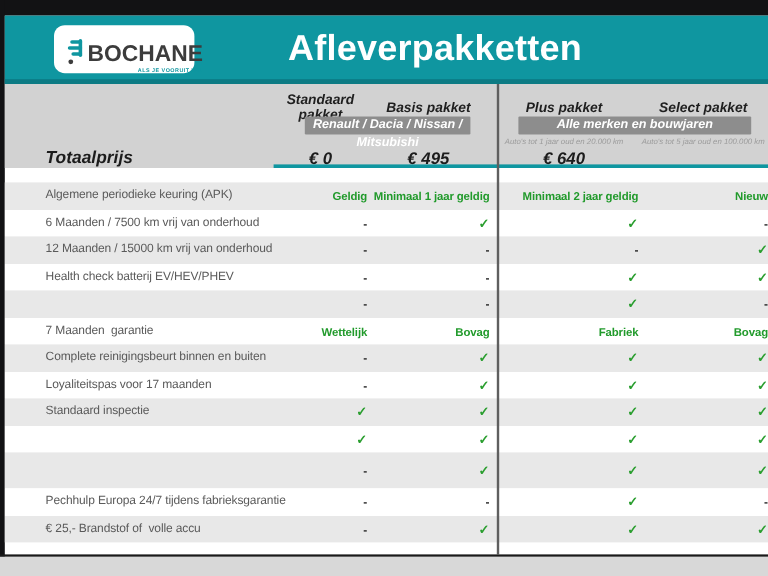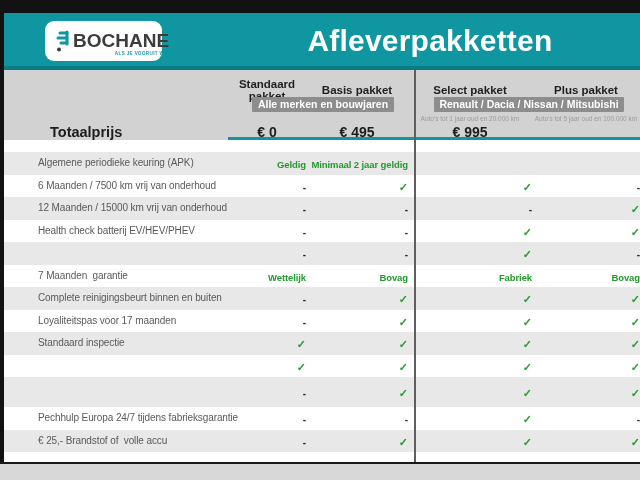--- a/index.html
+++ b/index.html
@@ -8,42 +8,42 @@
 
   .top-bar   { position:absolute; left:0; top:0; width:640px; height:13px; background:#121214; }
   .left-bar  { position:absolute; left:0; top:0; width:4px; height:464px; background:#121214; }
   .bottom-line{ position:absolute; left:0; top:462px; width:640px; height:2px; background:#1a1a1a; }
   .footer-area{ position:absolute; left:0; top:464px; width:640px; height:16px; background:#d8d8d8; }
 
   .teal-band { position:absolute; left:4px; top:13px; width:636px; height:57px;
                background:#0f96a0; border-bottom:4px solid #0c7b84; }
 
   .logo-card { position:absolute; left:45px; top:21px; width:117px; height:40px;
-               background:#ffffff; border-radius:9px; display:flex; align-items:center; padding:4px 8px 0 9px; }
+               background:#ffffff; border-radius:9px; display:flex; align-items:flex-end; padding:4px 8px 0 9px; }
   .logo-icon { flex:0 0 auto; margin-right:4px; margin-top:2px; }
   .logo-text-wrap { display:flex; flex-direction:column; align-items:flex-end; }
   .logo-name { font-size:19px; font-weight:700; color:#3c3c3c; letter-spacing:0px; line-height:1; }
   .logo-tagline { font-size:4.5px; font-weight:700; color:#0f96a0; letter-spacing:0.4px; margin-top:1px; }
 
-  .title { position:absolute; left:240px; top:24px; width:380px; text-align:center;
+  .title { position:absolute; left:240px; top:24px; width:380px; text-align:left;
            font-size:30px; font-weight:700; color:#ffffff; letter-spacing:0.2px; }
 
-  .gray-band { position:absolute; left:4px; top:70px; width:636px; height:70px; background:#d2d2d2; }
+  .gray-band { position:absolute; left:4px; top:70px; width:636px; height:70px; background:#d2d2d2;font-style:italic; }
   .grid { display:grid; grid-template-columns:224px 78px 102px 124px 108px; align-items:center; }
   .hdr-row { height:26px; padding-top:8px; }
   .hdr-cell { text-align:center; font-size:11.5px; font-weight:700; color:#1f1f1f; }
   .badge-row { height:17px; }
   .badge { grid-column:span 2; background:#8d8d8d; color:#ffffff; font-size:10.5px; font-weight:700;
            text-align:center; height:15px; line-height:15px; border-radius:1px; }
   .badge-left  { margin:0 14px 0 24px; }
   .badge-right { margin:0 16px 0 26px; }
   .caption-row { height:11px; }
   .caption { text-align:center; font-size:6.5px; color:#9b9b9b; letter-spacing:0px; }
   .price-row { height:16px; }
-  .total-label { padding-left:46px; font-size:14.5px; font-weight:700; color:#1c1c1c; }
+  .total-label { padding-left:34px; font-size:14.5px; font-weight:700; color:#1c1c1c; }
   .price { text-align:center; font-size:14px; font-weight:700; color:#1c1c1c; }
 
   .teal-underline { position:absolute; left:228px; top:137px; width:412px; height:3px; background:#0f96a0; }
 
   .rows-wrap { position:absolute; left:4px; top:152px; width:636px; }
   .row { position:relative; height:22.5px; }
   .row.tall { height:30px; }
   .row.odd { background:#e8e8e8; }
   .row.even { background:#ffffff; }
   .row .cells { display:grid; grid-template-columns:224px 78px 102px 124px 108px; height:100%; align-items:center; }
@@ -80,51 +80,53 @@
     </span>
   </div>
 
   <div class="title">Afleverpakketten</div>
 
   <div class="gray-band">
     <div class="grid hdr-row">
       <div></div>
       <div class="hdr-cell">Standaard pakket</div>
       <div class="hdr-cell">Basis pakket</div>
+      <div class="hdr-cell">Plus pakket</div>
       <div class="hdr-cell">Select pakket</div>
-      <div class="hdr-cell">Plus pakket</div>
     </div>
     <div class="grid badge-row">
       <div></div>
+      <div class="badge badge-right">Renault / Dacia / Nissan / Mitsubishi</div>
       <div class="badge badge-left">Alle merken en bouwjaren</div>
-      <div class="badge badge-right">Renault / Dacia / Nissan / Mitsubishi</div>
     </div>
     <div class="grid caption-row">
       <div></div>
         <div></div>
         <div></div>
       <div class="caption">Auto's tot 1 jaar oud en 20.000 km</div>
       <div class="caption">Auto's tot 5 jaar oud en 100.000 km</div>
     </div>
     <div class="grid price-row">
       <div class="total-label">Totaalprijs</div>
       <div class="price">€ 0</div>
       <div class="price">€ 495</div>
-      <div class="price">€ 995</div>
+      <div class="price">€ 640</div>
     </div>
   </div>
 
   <div class="teal-underline"></div>
 
   <div class="rows-wrap">
       <div class="row odd">
         <div class="cells">
           <div></div>
           <div class="cell"><span class="gtext">Geldig</span></div>
+          <div class="cell"><span class="gtext">Minimaal 1 jaar geldig</span></div>
           <div class="cell"><span class="gtext">Minimaal 2 jaar geldig</span></div>
+          <div class="cell"><span class="gtext">Nieuw</span></div>
         </div>
         <div class="feature">Algemene periodieke keuring (APK)</div>
       </div>
       <div class="row even">
         <div class="cells">
           <div></div>
           <div class="cell"><span class="dash">-</span></div>
           <div class="cell"><span class="check">✓</span></div>
           <div class="cell"><span class="check">✓</span></div>
           <div class="cell"><span class="dash">-</span></div>

